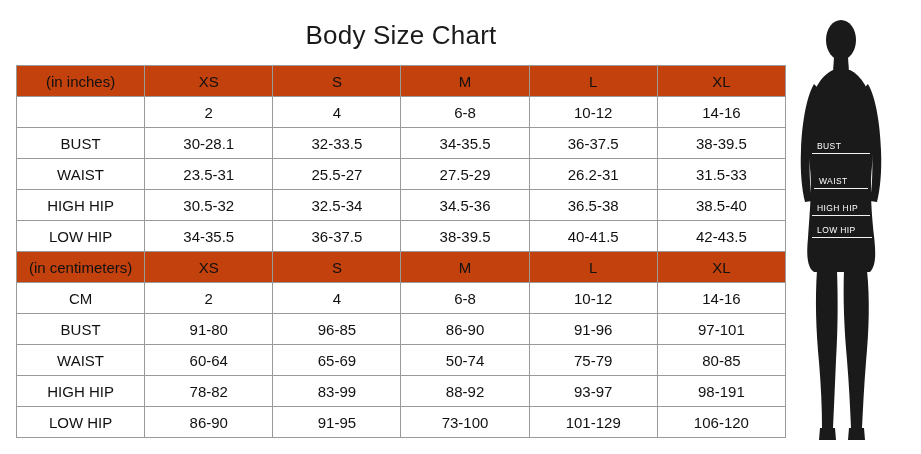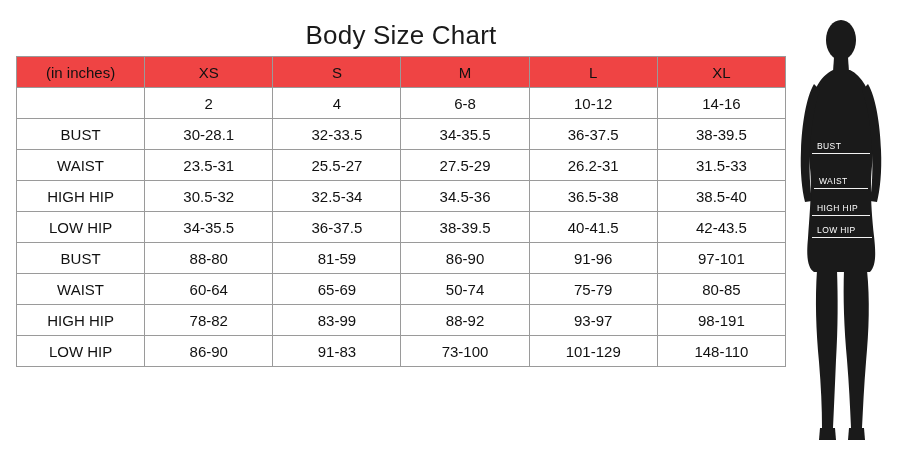--- a/index.html
+++ b/index.html
@@ -25,21 +25,21 @@
     left: 16px;
     top: 16px;
     width: 770px;
     height: 424px;
   }
   .chart-title {
     text-align: center;
     font-size: 26px;
     line-height: 30px;
     padding-top: 4px;
-    padding-bottom: 6px;
+    padding-bottom: 15px;
     font-weight: normal;
     color: #1a1a1a;
     letter-spacing: 0.2px;
   }
   table.size-table {
     border-collapse: collapse;
     width: 770px;
     table-layout: fixed;
   }
   table.size-table td {
@@ -48,21 +48,21 @@
     font-size: 15px;
     text-align: center;
     vertical-align: middle;
     color: #111111;
     background: #ffffff;
     padding: 0 2px;
     white-space: nowrap;
     overflow: hidden;
   }
   table.size-table td.hdr {
-    background: #ef4444;
+    background: #c2410c;
     color: #111111;
   }
   table.size-table td.label {
     background: #ffffff;
   }
   .col-label { width: 128px; }
   .col-size  { width: 128px; }
 
   
   .figure-panel {
@@ -160,23 +160,39 @@
         </tr>
         <tr>
           <td class="label">LOW HIP</td>
           <td>34-35.5</td>
           <td>36-37.5</td>
           <td>38-39.5</td>
           <td>40-41.5</td>
           <td>42-43.5</td>
         </tr>
         <tr>
+          <td class="hdr">(in centimeters)</td>
+          <td class="hdr">XS</td>
+          <td class="hdr">S</td>
+          <td class="hdr">M</td>
+          <td class="hdr">L</td>
+          <td class="hdr">XL</td>
+        </tr>
+        <tr>
+          <td class="label">CM</td>
+          <td>2</td>
+          <td>4</td>
+          <td>6-8</td>
+          <td>10-12</td>
+          <td>14-16</td>
+        </tr>
+        <tr>
           <td class="label">BUST</td>
-          <td>88-80</td>
-          <td>81-59</td>
+          <td>91-80</td>
+          <td>96-85</td>
           <td>86-90</td>
           <td>91-96</td>
           <td>97-101</td>
         </tr>
         <tr>
           <td class="label">WAIST</td>
           <td>60-64</td>
           <td>65-69</td>
           <td>50-74</td>
           <td>75-79</td>
@@ -186,24 +202,24 @@
           <td class="label">HIGH HIP</td>
           <td>78-82</td>
           <td>83-99</td>
           <td>88-92</td>
           <td>93-97</td>
           <td>98-191</td>
         </tr>
         <tr>
           <td class="label">LOW HIP</td>
           <td>86-90</td>
-          <td>91-83</td>
+          <td>91-95</td>
           <td>73-100</td>
           <td>101-129</td>
-          <td>148-110</td>
+          <td>106-120</td>
         </tr>
       </tbody>
     </table>
   </div>
 
   <div class="figure-panel">
     <svg class="silhouette" width="135" height="454" viewBox="0 0 135 454">
 
       <ellipse cx="55" cy="40" rx="15" ry="20" fill="#1a1a1a"></ellipse>
 

